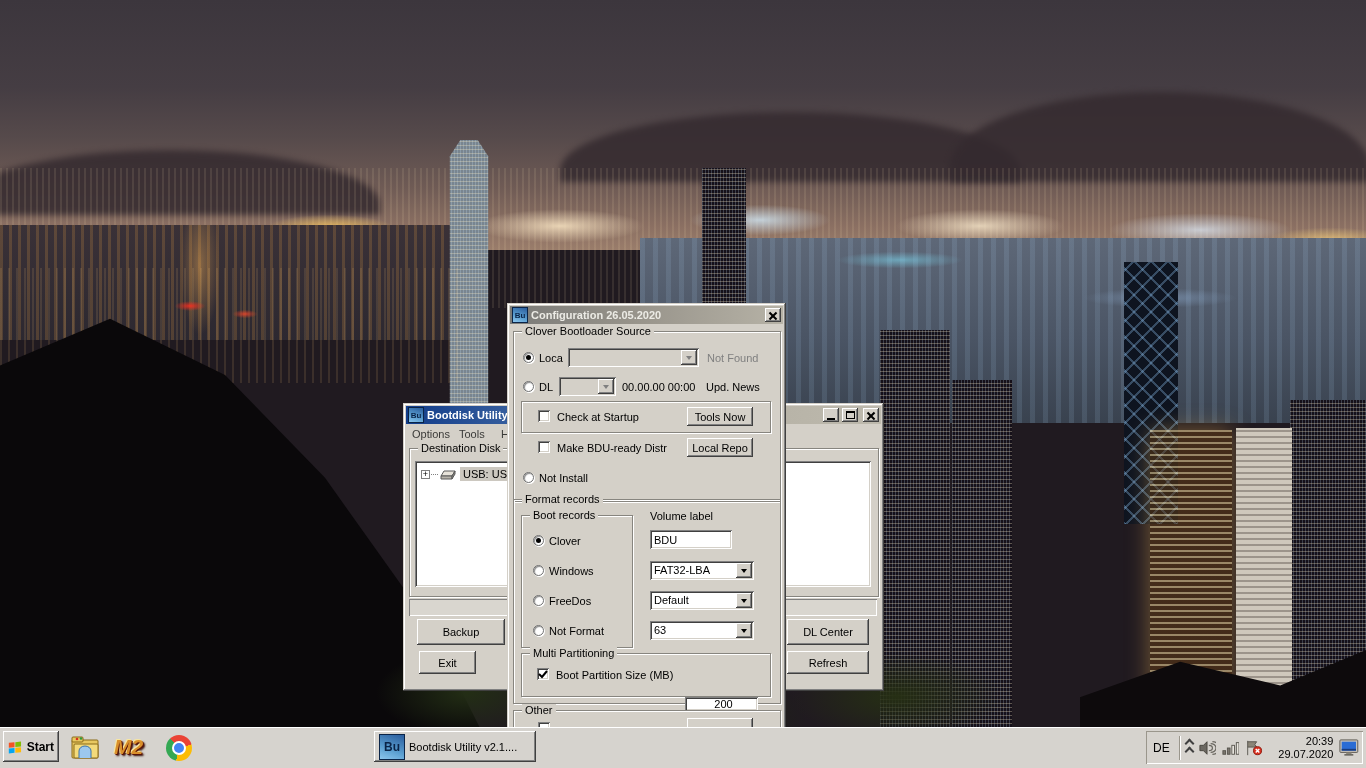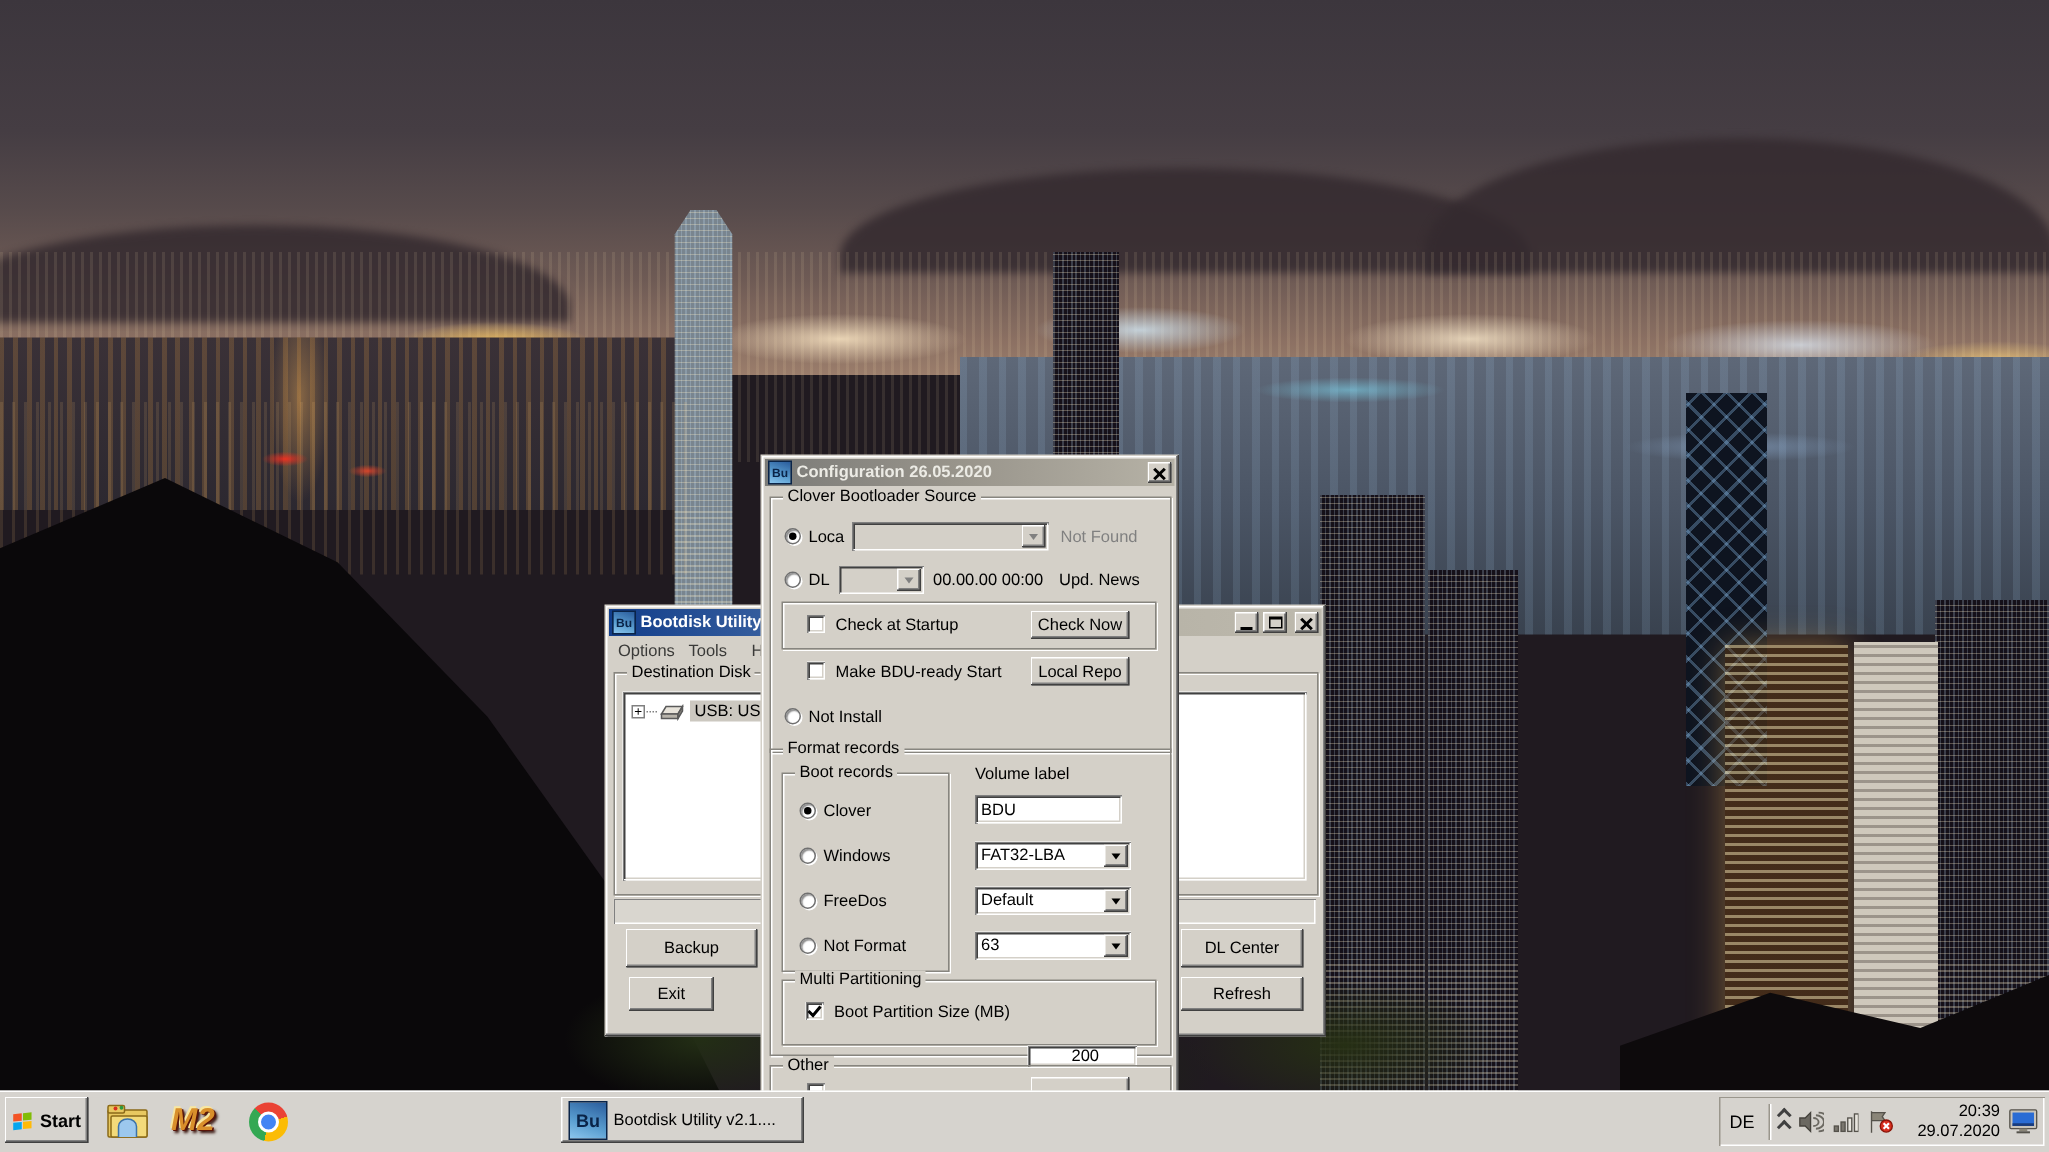--- a/index.html
+++ b/index.html
@@ -248,25 +248,25 @@
           <div class="tri"></div>
         </div>
     </div>
     <span class="lbl" style="left:115px;top:78px;">00.00.00 00:00</span>
     <span class="lbl" style="left:199px;top:78px;">Upd. News</span>
 
     <div class="grp" style="left:14px;top:98px;width:248px;height:30px;box-shadow:inset 1px 1px 0 #fff,1px 1px 0 #fff;"></div>
     <div class="chk" style="left:31px;top:107px;"></div>
     <span class="lbl" style="left:50px;top:108px;">Check at Startup</span>
     <div class="btn95" style="left:180px;top:104px;width:66px;height:19px;">
-      <span>Check Now</span>
+      <span>Tools Now</span>
     </div>
 
     <div class="chk" style="left:31px;top:138px;"></div>
-    <span class="lbl" style="left:50px;top:139px;">Make BDU-ready Start</span>
+    <span class="lbl" style="left:50px;top:139px;">Make BDU-ready Distr</span>
     <div class="btn95" style="left:180px;top:135px;width:66px;height:19px;">
       <span>Local Repo</span>
     </div>
 
     <div class="radio" style="left:16px;top:169px;"></div>
     <span class="lbl" style="left:32px;top:169px;">Not Install</span>
 
     <div class="grp" style="left:6px;top:196px;width:266px;height:203px;">
       <span class="grp-label">Format records</span>
     </div>
@@ -276,21 +276,21 @@
     <div class="radio sel" style="left:26px;top:232px;"></div>
     <span class="lbl" style="left:42px;top:232px;">Clover</span>
     <div class="radio" style="left:26px;top:262px;"></div>
     <span class="lbl" style="left:42px;top:262px;">Windows</span>
     <div class="radio" style="left:26px;top:292px;"></div>
     <span class="lbl" style="left:42px;top:292px;">FreeDos</span>
     <div class="radio" style="left:26px;top:322px;"></div>
     <span class="lbl" style="left:42px;top:322px;">Not Format</span>
 
     <span class="lbl" style="left:143px;top:207px;">Volume label</span>
-    <div class="field" style="left:143px;top:227px;width:98px;height:19px;">
+    <div class="field" style="left:143px;top:227px;width:82px;height:19px;">
       <input class="fieldtext" value="BDU" style="">
     </div>
     <div class="field combo" style="left:143px;top:258px;width:104px;height:19px;">
       <span class="val">FAT32-LBA</span>
       <div class="arrowbtn">
           <div class="tri"></div>
         </div>
     </div>
     <div class="field combo" style="left:143px;top:288px;width:104px;height:19px;">
       <span class="val">Default</span>

